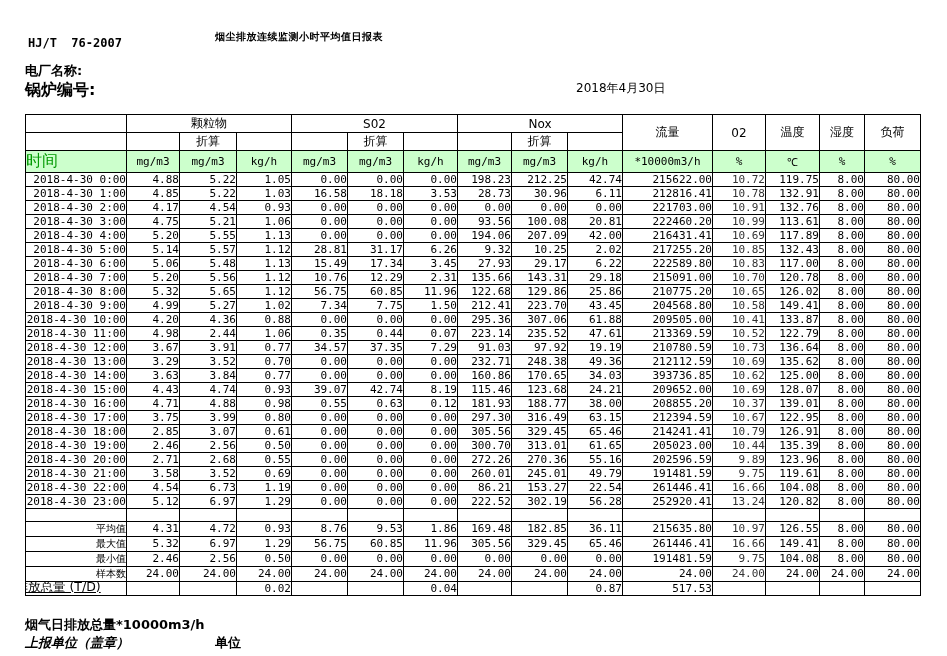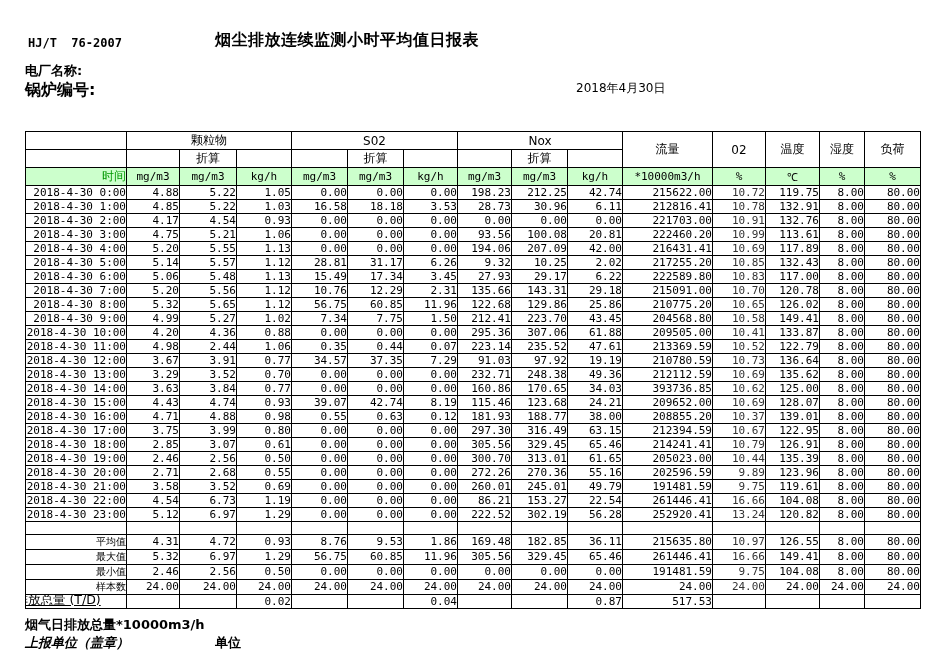--- a/index.html
+++ b/index.html
@@ -3,46 +3,45 @@
 <meta charset="utf-8">
 <style>
   html,body { margin:0; padding:0; }
   body {
     width:947px; height:656px; position:relative; overflow:hidden;
     background:#ffffff; color:#000;
     font-family:"DejaVu Sans","Liberation Sans",sans-serif;
   }
   .abs { position:absolute; white-space:pre; }
   #standard   { left:28px;  top:9px;   font-size:12px; font-weight:bold; font-family:"DejaVu Sans Mono",monospace;margin-top:27px; }
-  #doc-title  { left:215px; top:30px;  font-size:16px; font-weight:bold; letter-spacing:0.5px;text-align:right; }
+  #doc-title  { left:215px; top:30px;  font-size:10px; font-weight:bold; letter-spacing:0.5px;text-align:right; }
   #plant-name { left:25px;  top:62px;  font-size:13px; font-weight:bold; }
   #boiler-no  { left:25px;  top:80px;  font-size:16px; font-weight:bold; }
   #report-date{ left:576px; top:80px;  font-size:12px;text-align:right; }
   #footer-flue{ left:25px;  top:616px; font-size:13px; font-weight:bold; }
   #footer-org { left:25px;  top:634px; font-size:13px; font-weight:bold;font-style:italic; }
   #footer-unit{ left:215px; top:634px; font-size:13px; font-weight:bold; }
 
   #report-table {
     position:absolute; left:25px; top:114px;
     border-collapse:collapse; table-layout:fixed;
     font-family:"DejaVu Sans Mono","Liberation Mono",monospace;
     font-size:11px;
-    margin-top:17px;
   }
   #report-table th, #report-table td {
     border:1px solid #000; padding:0; margin:0;
     white-space:nowrap; overflow:hidden; font-weight:normal;
   }
   thead tr.r1, thead tr.r2 { height:15px; }
   thead tr.units-row { height:16px; }
   thead .grp { font-family:"DejaVu Sans","Liberation Sans",sans-serif; font-size:12px; text-align:center; }
   .units-row td { background:#ccffcc; text-align:center; font-size:11px; }
   .units-row td.time-h {
     color:#009900; font-family:"DejaVu Sans","Liberation Sans",sans-serif;
-    font-size:12px; text-align:right;
+    font-size:16px; text-align:left;
   }
   tbody tr { height:13.8px; }
   tbody td { text-align:right; }
   tbody td:first-child { padding-right:3px; }                 
   tbody td:nth-child(n+2) { padding-right:7px; }              
   tbody td:nth-child(11) { padding-right:9px; }               
   tbody td:nth-child(12) { padding-right:11px; color:#333; }  
   tr.sep-row { height:12.5px; }
   td.no-left { border-left:none; }
   td.sum-label {

